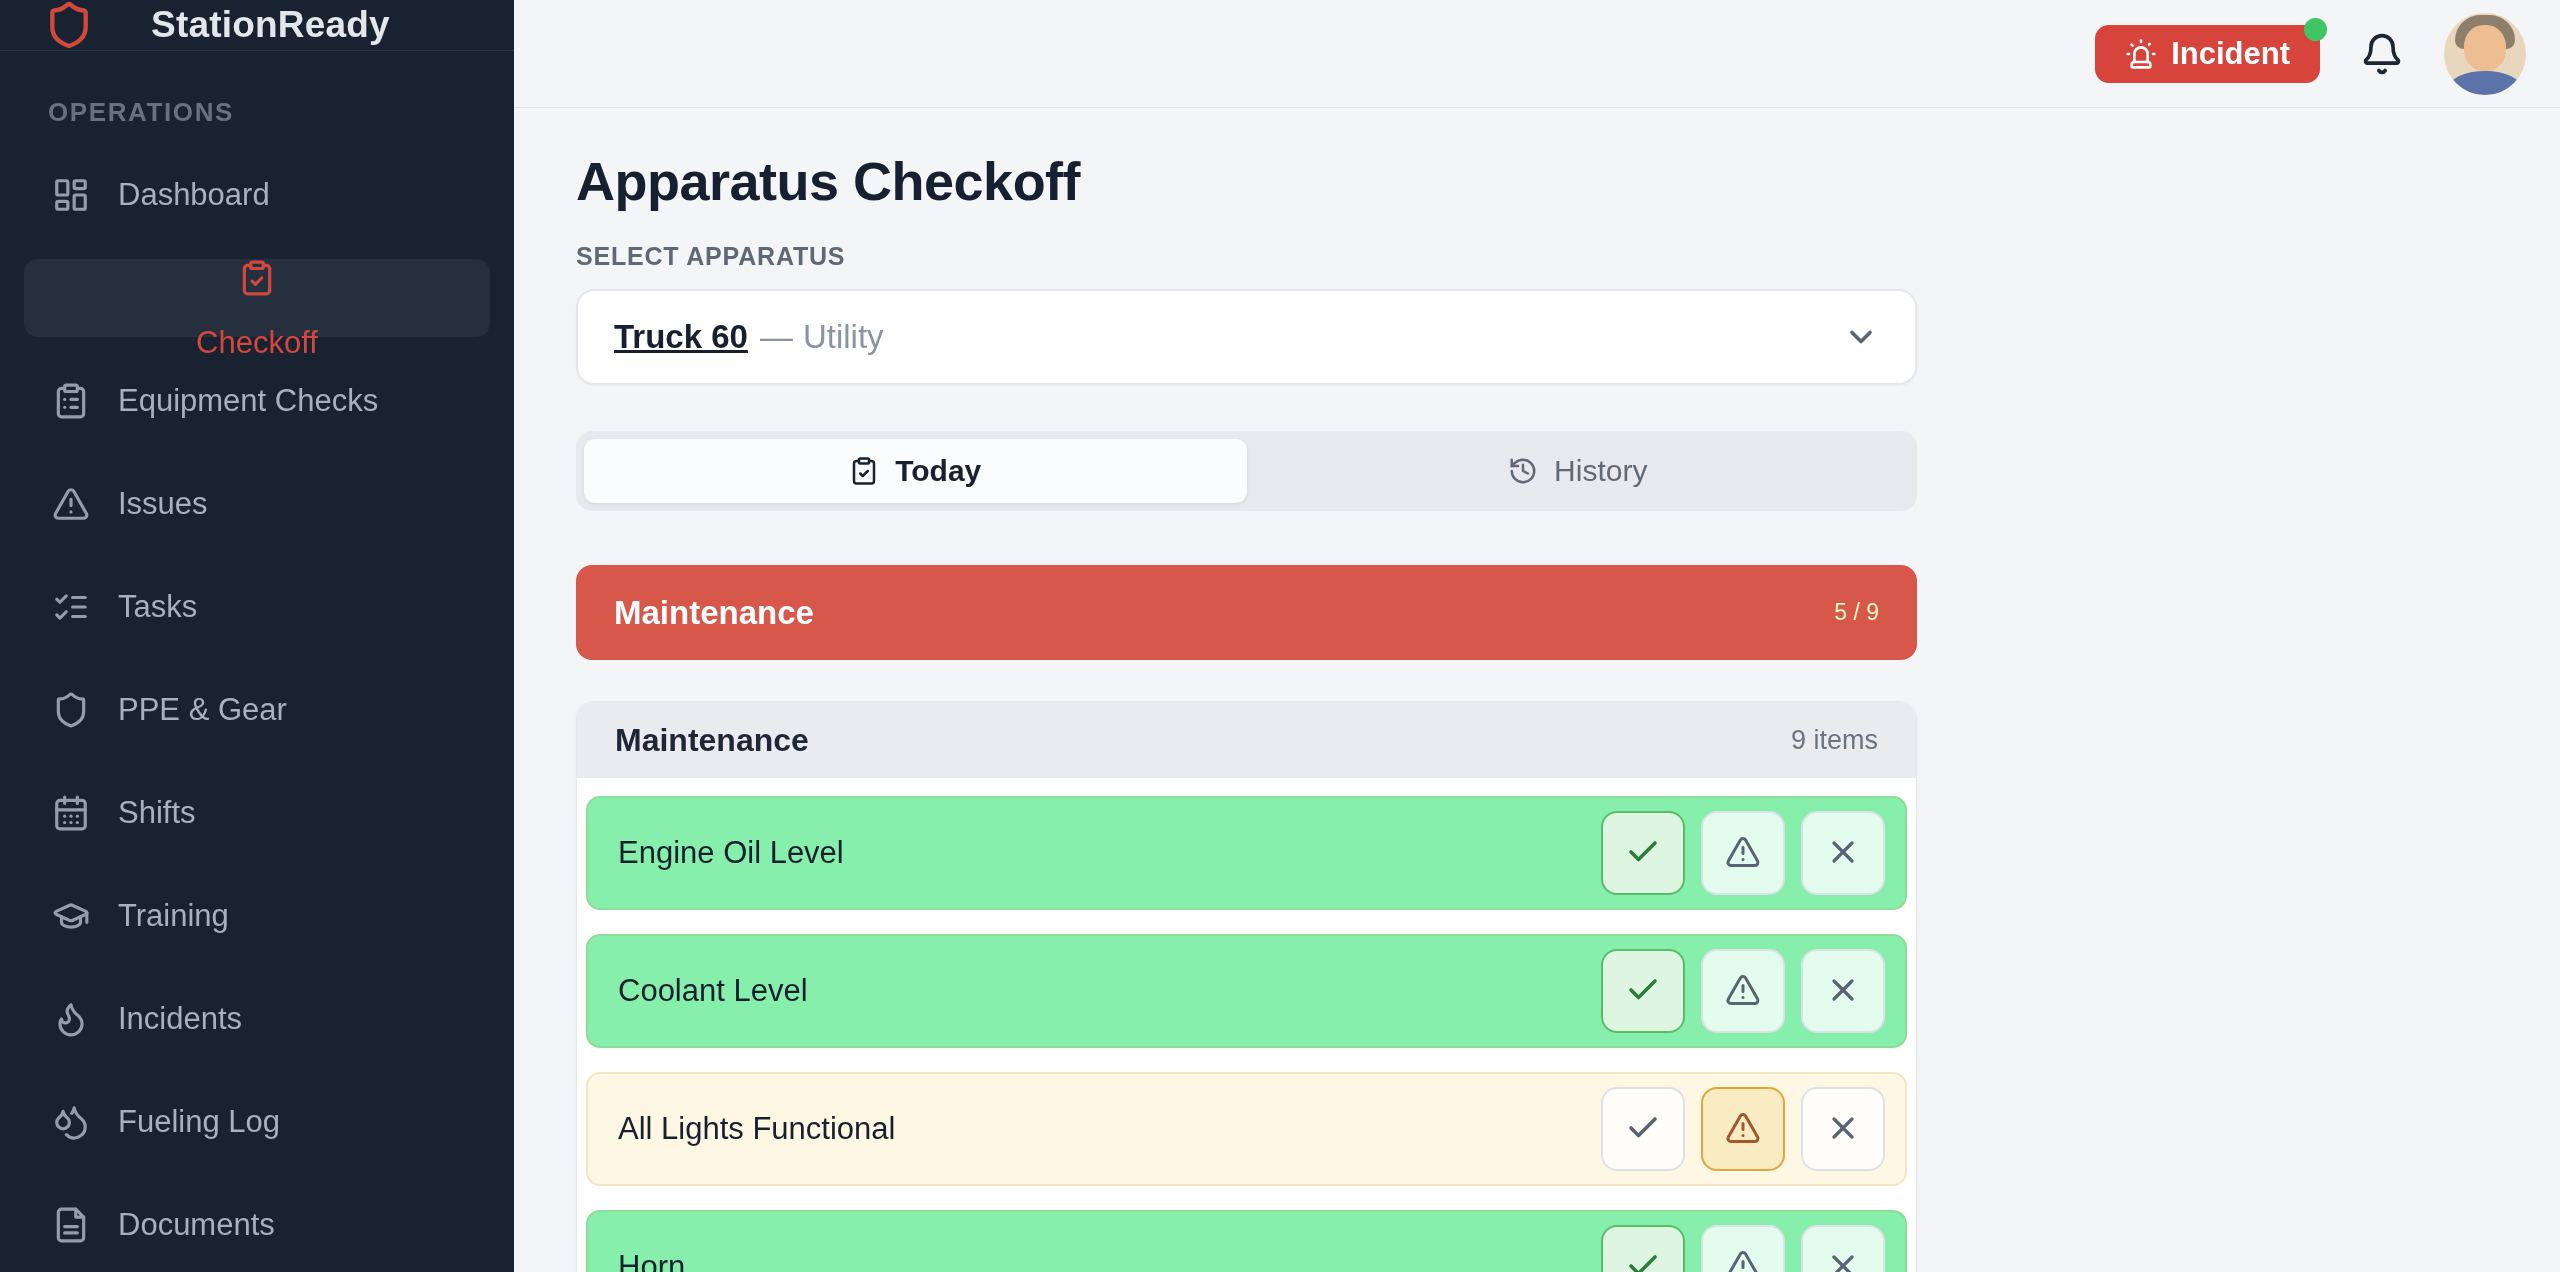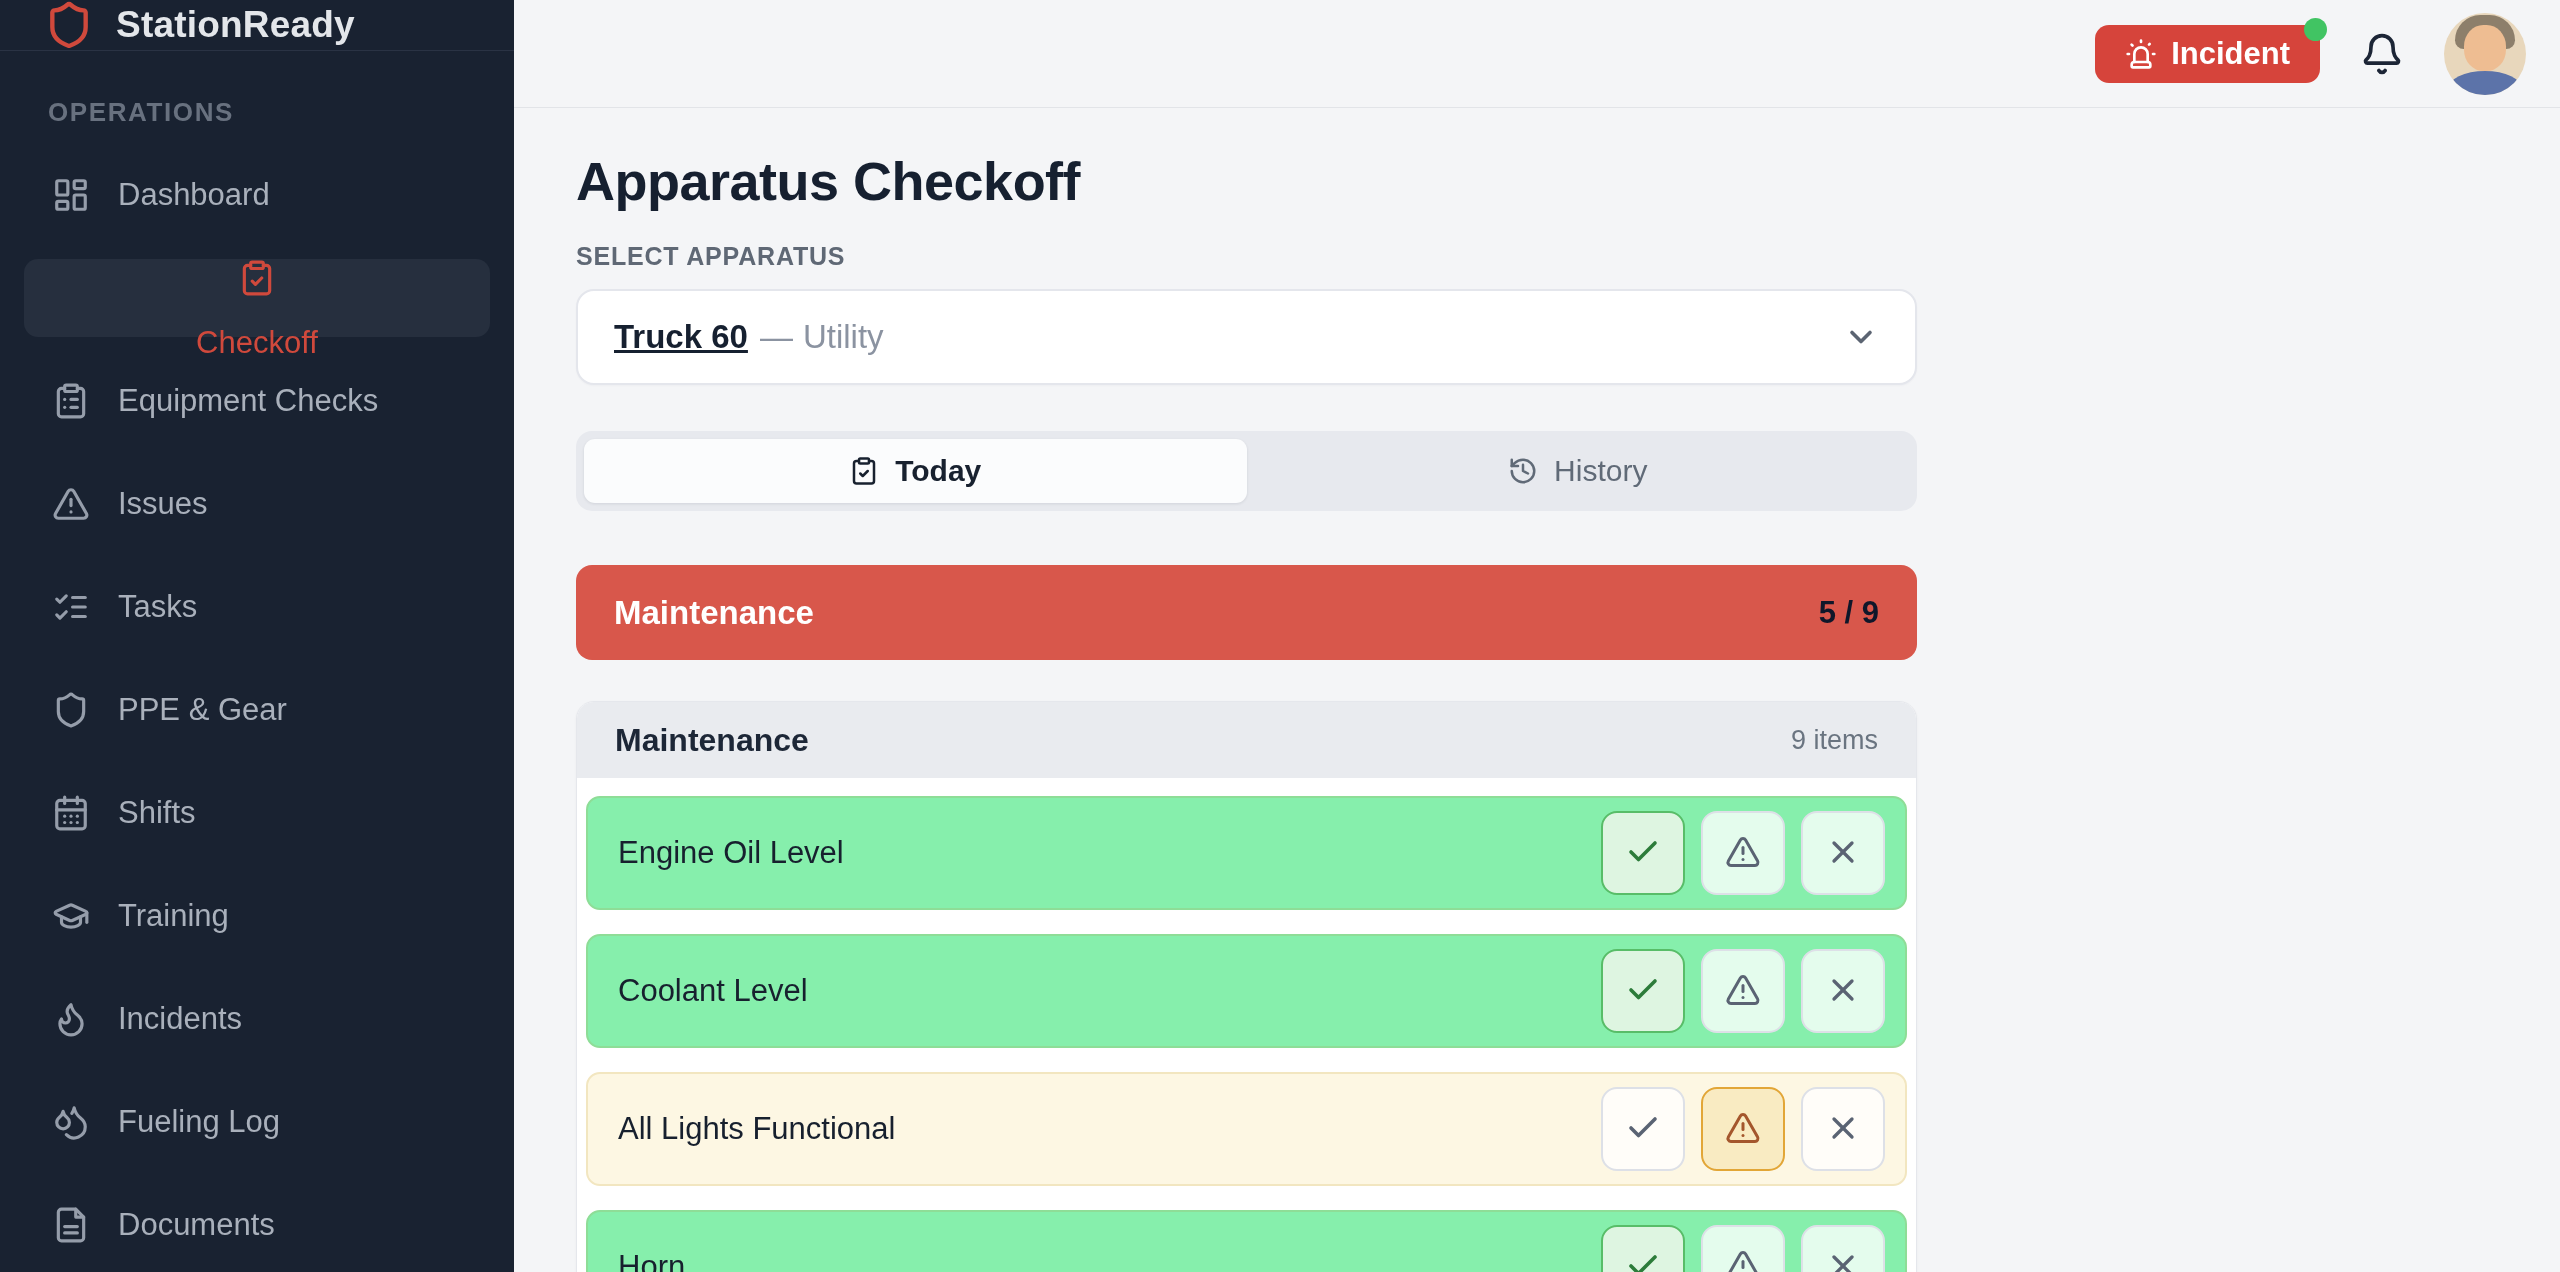--- a/index.html
+++ b/index.html
@@ -20,21 +20,21 @@
     overflow:hidden;
   }
   .logo-row {
     height:122px; display:flex; align-items:center;
     padding:0 44px; gap:22px;
     border-bottom:1px solid #2a3344;
     cursor:pointer;
   }
   .logo-shield { width:50px; height:50px; color:#d0493c; flex:none; }
   .logo-shield svg { width:100%; height:100%; }
-  .brand-name { font-size:37px; font-weight:700; color:#e3e6ea; letter-spacing:0.2px; }
+  .brand-name { font-size:37px; font-weight:700; color:#e3e6ea; letter-spacing:0.2px;margin-left:35px; }
 
   .nav-section { padding:46px 0 0 0; flex:1; }
   .section-label {
     padding:0 48px; font-size:26px; font-weight:700;
     letter-spacing:1.6px; color:#68717f;
   }
   .nav-list { margin-top:28px; display:flex; flex-direction:column; gap:25px; }
   .nav-item {
     margin:0 24px; height:78px; border-radius:14px;
     display:flex; align-items:center; gap:28px;
@@ -124,21 +124,21 @@
     box-shadow:0 1px 3px rgba(20,30,50,0.10);
   }
 
   .banner {
     margin-top:54px; width:1341px; height:95px;
     background:#d8574b; border-radius:16px;
     display:flex; align-items:center; justify-content:space-between;
     padding:0 38px; cursor:pointer;
   }
   .banner-label { color:#ffffff; font-size:33px; font-weight:700; }
-  .banner-count { color:#0f172a; font-size:31px; font-weight:700; }
+  .banner-count { color:#fef9c3; font-size:23px; font-weight:400; }
 
   .card {
     margin-top:41px; width:1341px;
     background:#ffffff; border:1px solid #e5e7ec;
     border-radius:18px; overflow:hidden;
     box-shadow:0 1px 3px rgba(20,30,50,0.04);
   }
   .card-header {
     height:76px; background:#e9ebef;
     display:flex; align-items:center; justify-content:space-between;

